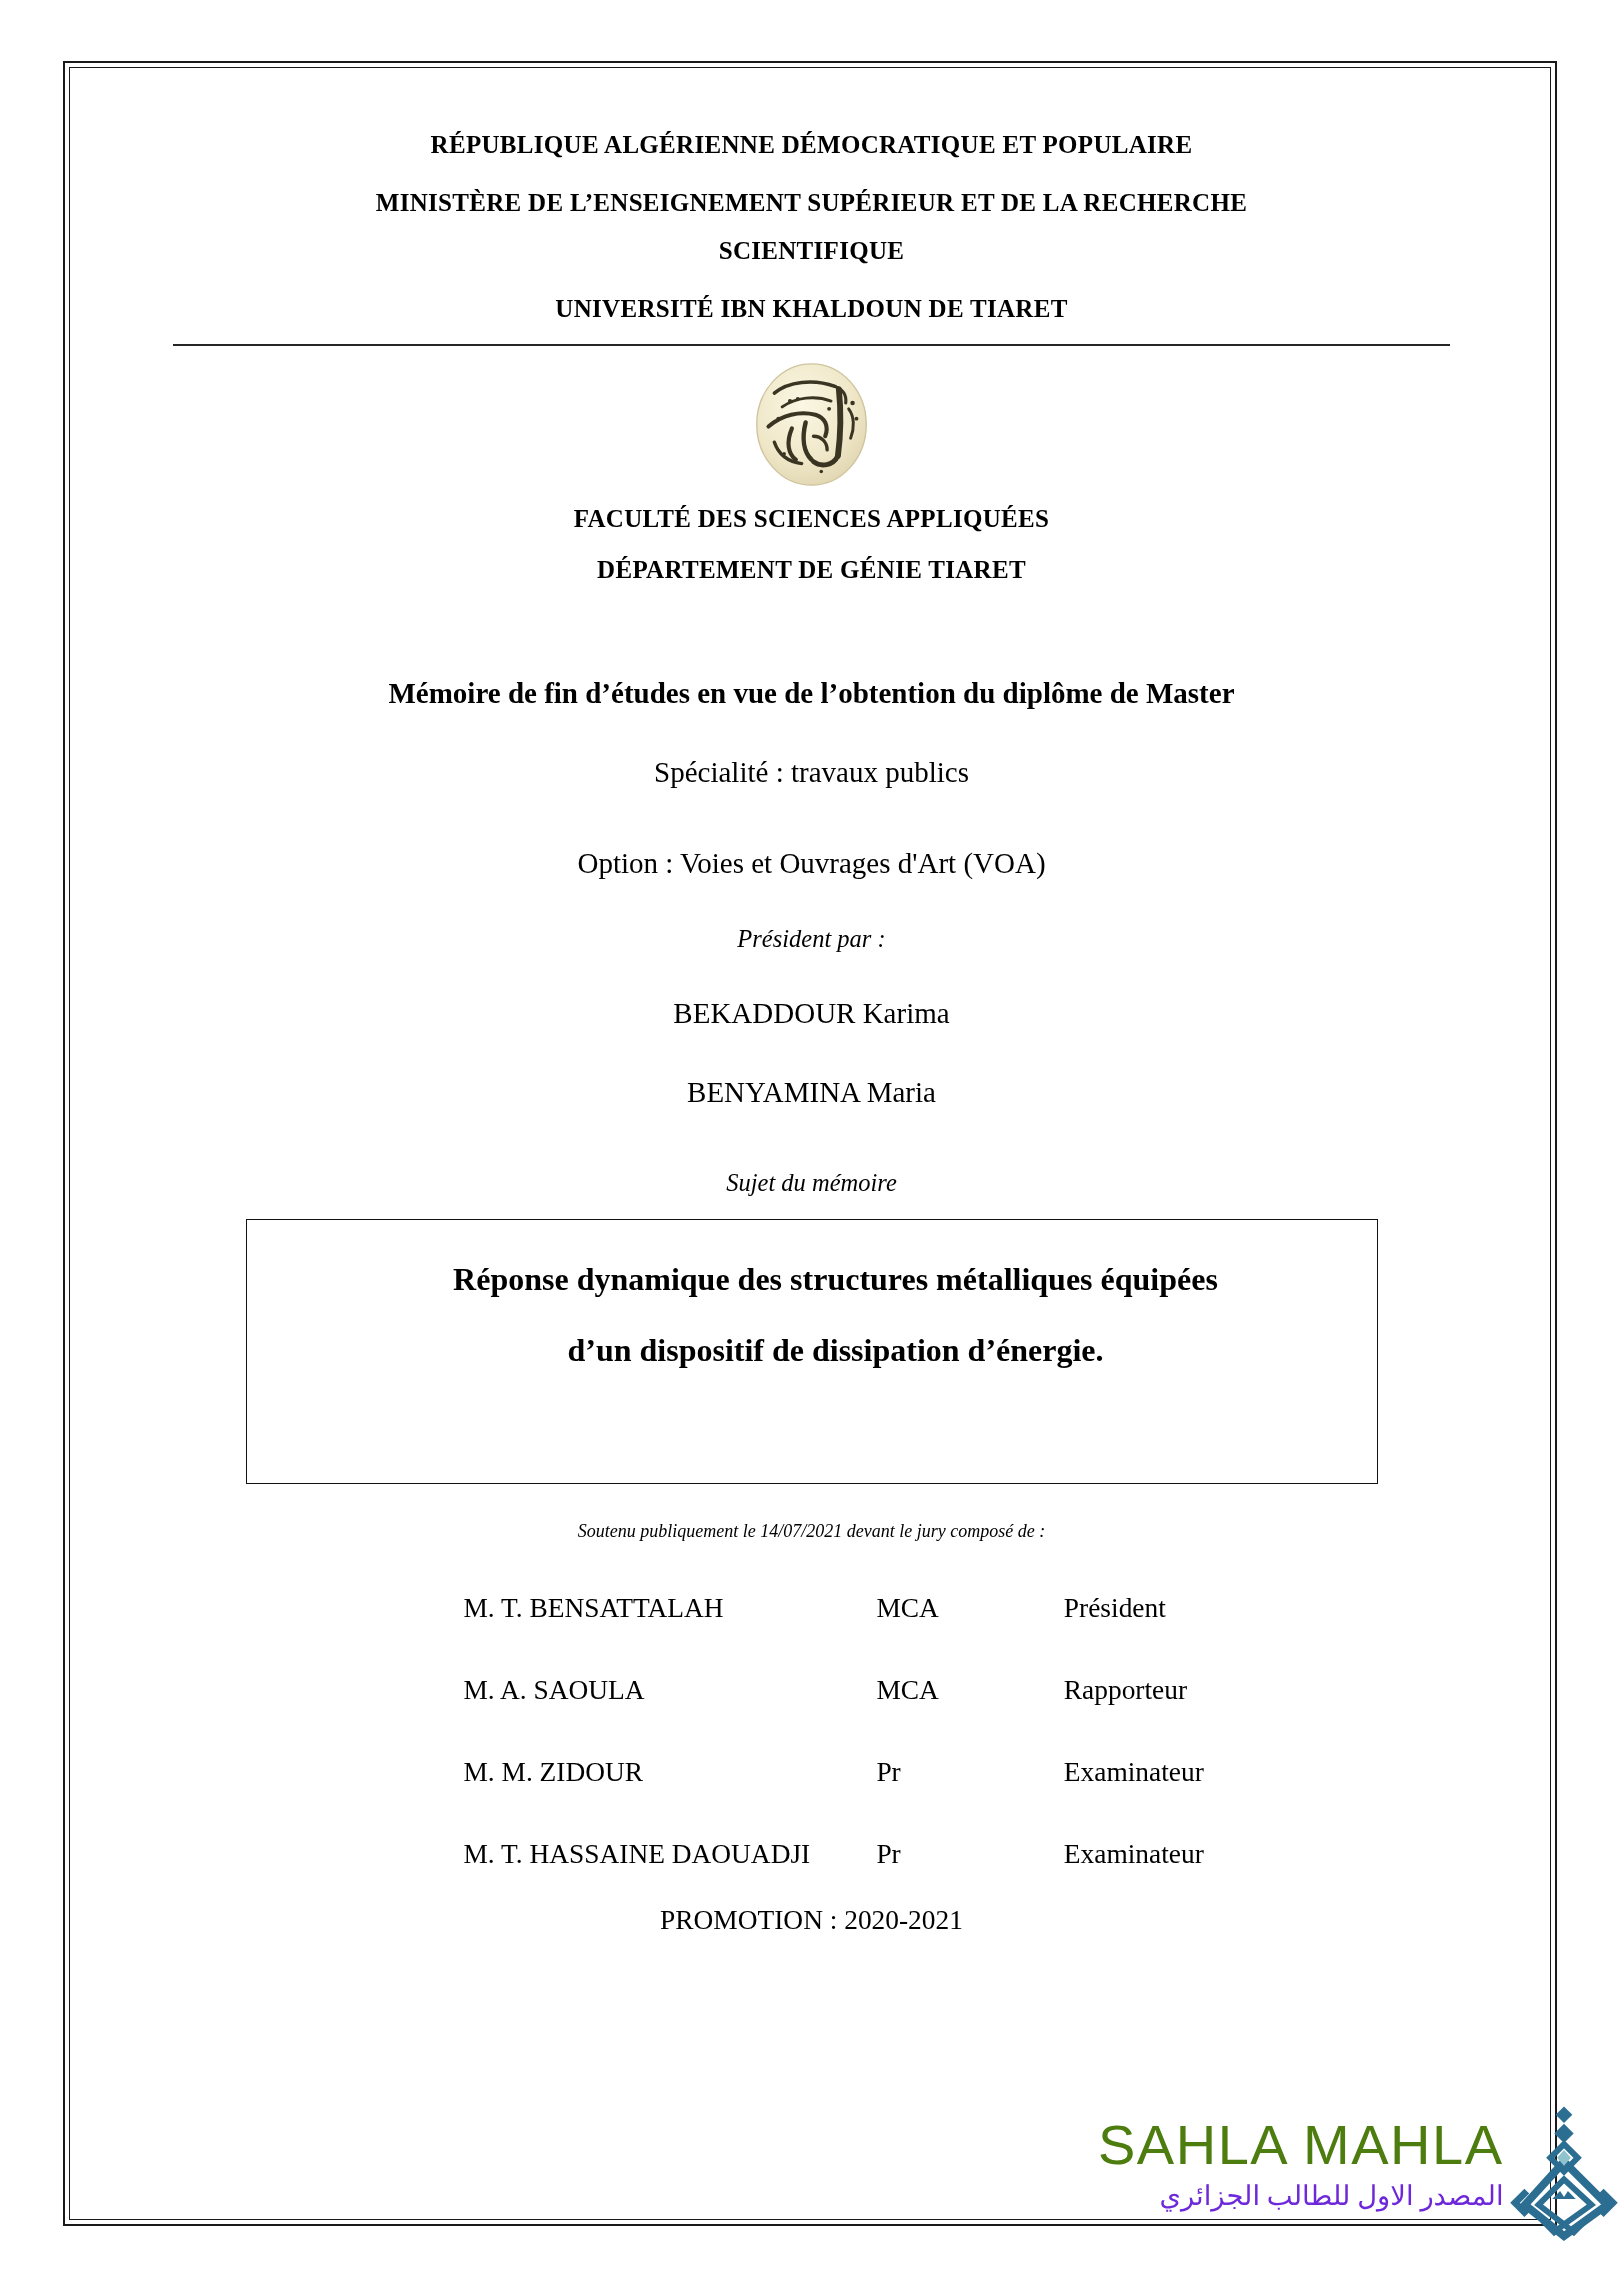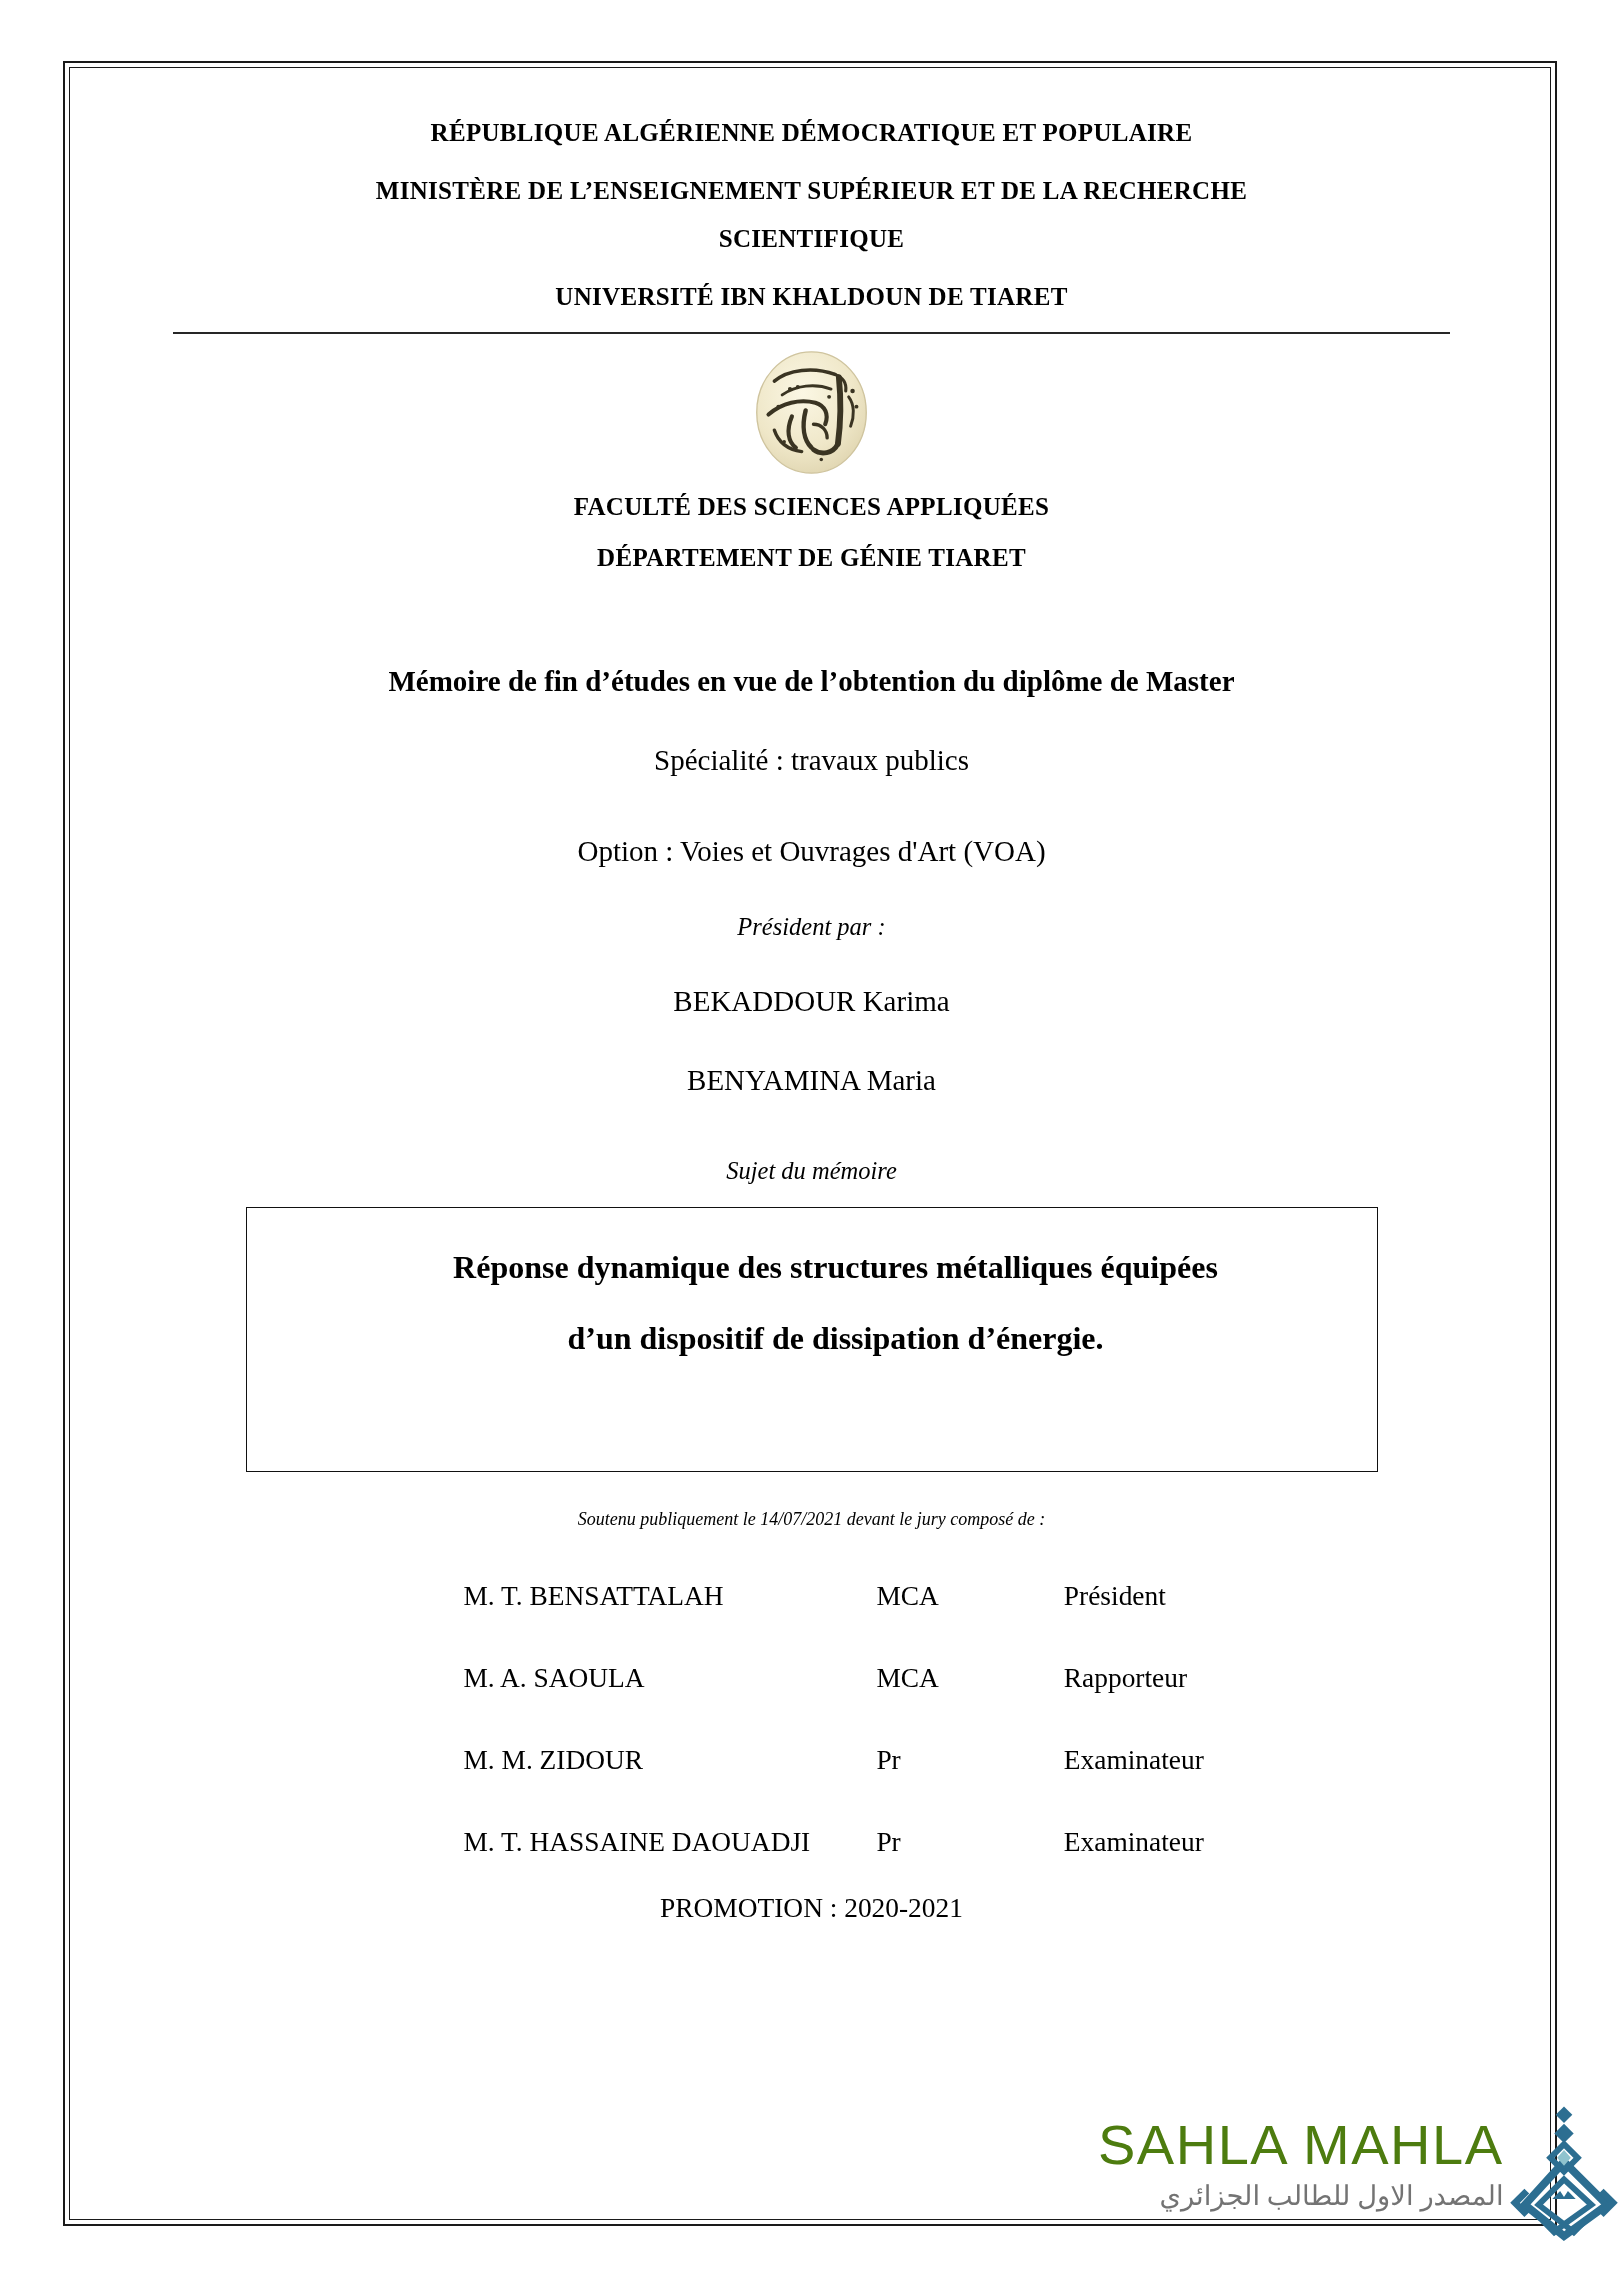--- a/index.html
+++ b/index.html
@@ -35,21 +35,21 @@
     height: 2153px;
     border: 1px solid #1a1a1a;
     box-sizing: border-box;
     pointer-events: none;
   }
 
   
   #content {
     position: absolute;
     left: 108px;
-    top: 55px;
+    top: 67px;
     width: 1407px;
     text-align: center;
   }
 
   .hdr-line {
     font-weight: bold;
     font-size: 25px;
     letter-spacing: 0.3px;
     line-height: 1.0;
     margin: 0;
@@ -189,21 +189,21 @@
   #watermark-wordmark {
     font-family: "Liberation Sans", "DejaVu Sans", sans-serif;
     font-size: 56px;
     letter-spacing: 1.5px;
     color: #4d7c0f;
     line-height: 1;
     white-space: nowrap;
   }
   #watermark-arabic {
     font-size: 27.4px;
-    color: #737373;
+    color: #6d28d9;
     line-height: 1.25;
     margin-top: 5.9px;
     direction: rtl;
     white-space: nowrap;
   }
   #watermark-mark {
     width: 110px;
     height: 137px;
     margin-left: 5.9px;
     flex: 0 0 auto;

